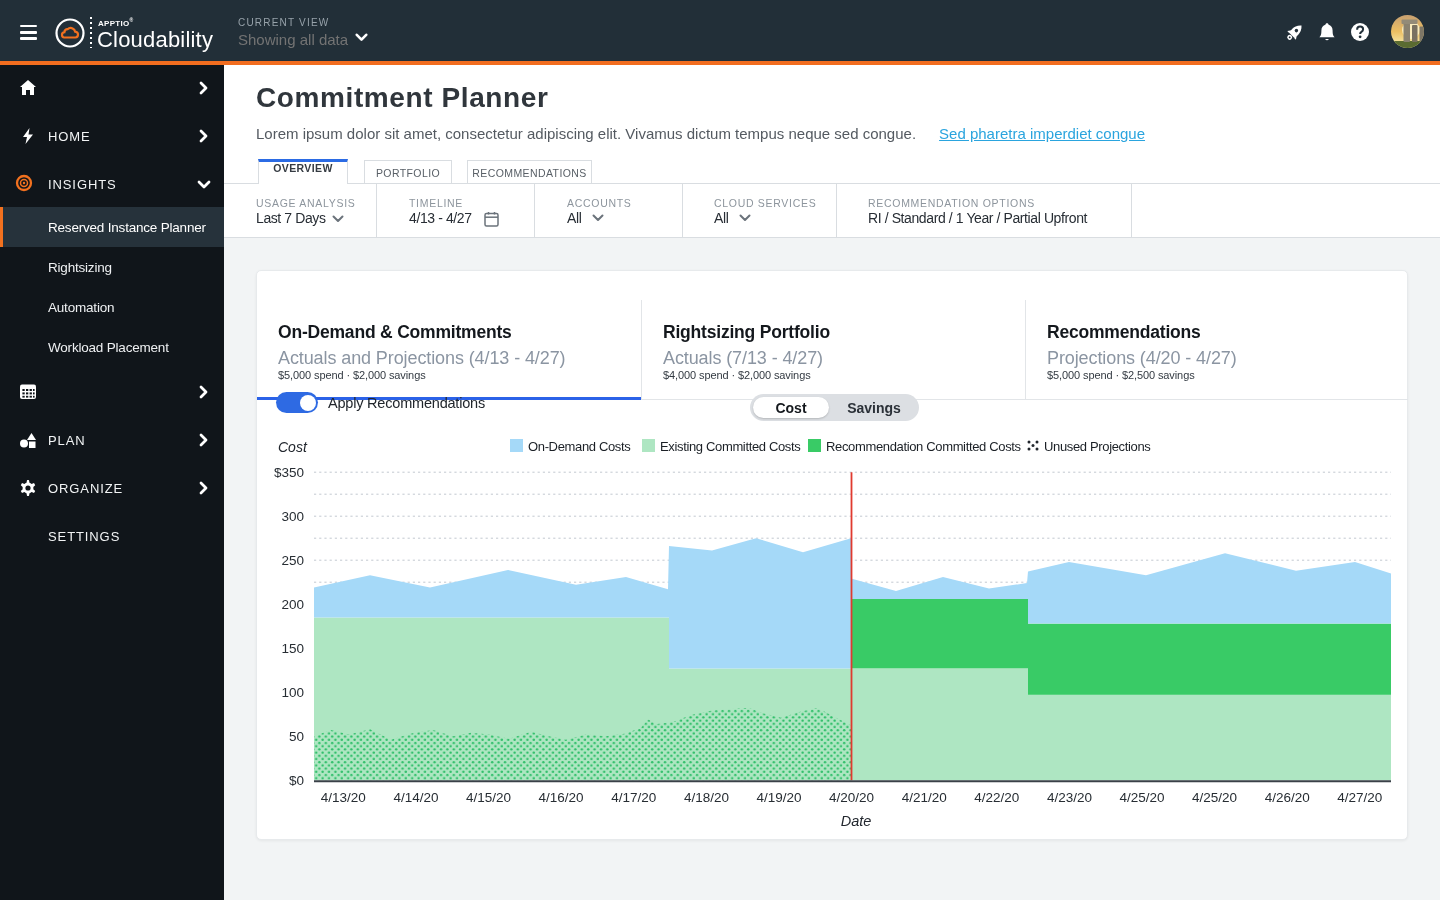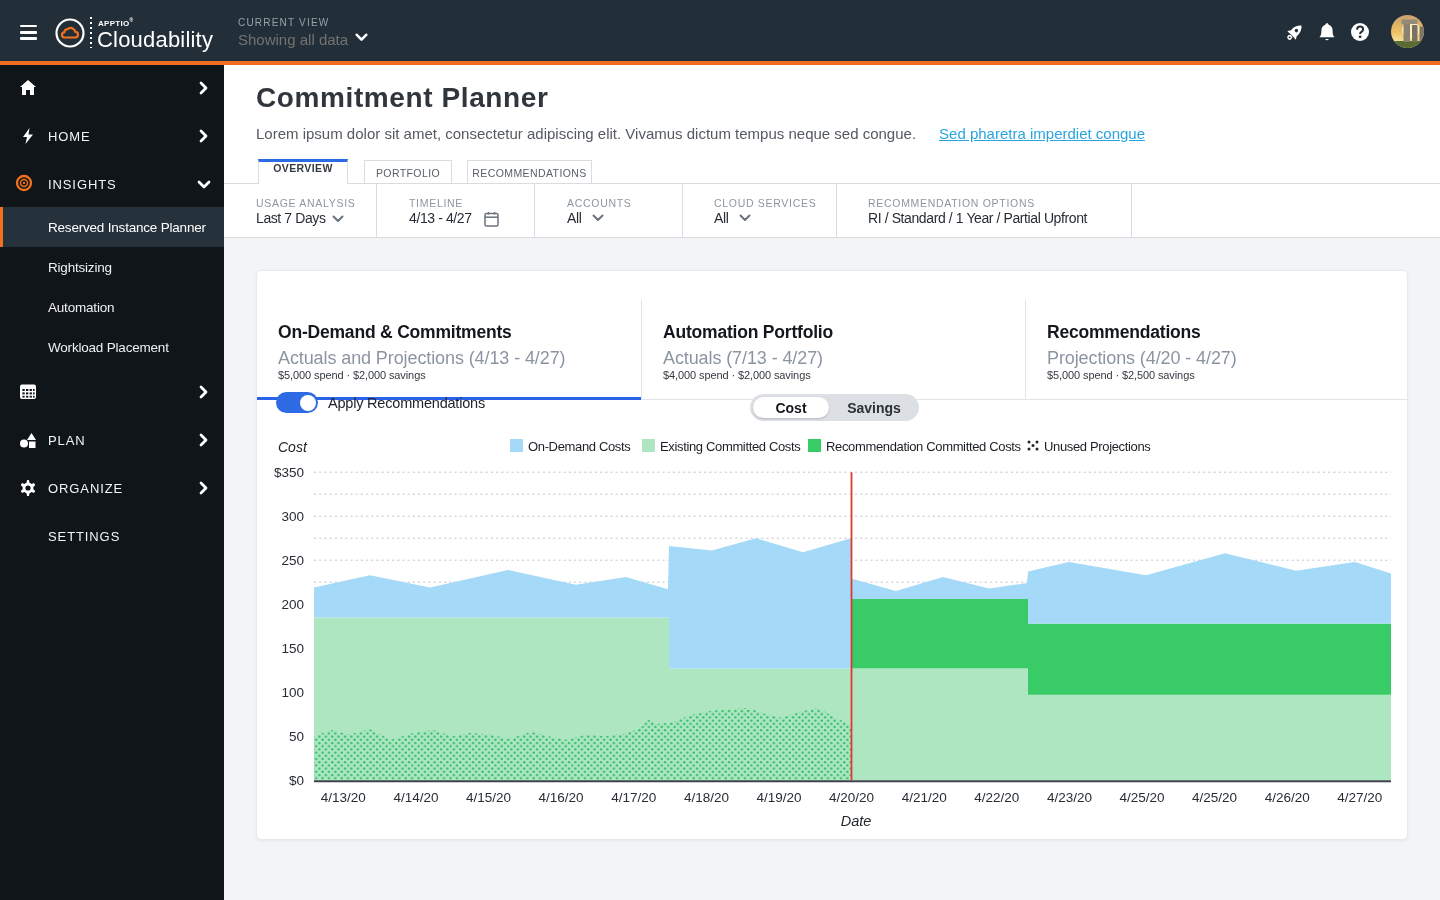--- a/index.html
+++ b/index.html
@@ -269,21 +269,21 @@
 <div class="fval" style="left:868px">RI / Standard / 1 Year / Partial Upfront</div>
 <div class="fsec" style="left:1131px;width:100px"></div>
 
 <div id="card">
   <div class="chead" id="chd1">
     <h2>On-Demand &amp; Commitments</h2>
     <div class="sub">Actuals and Projections (4/13 - 4/27)</div>
     <div class="stat">$5,000 spend · $2,000 savings</div>
   </div>
   <div class="chead" id="chd2">
-    <h2>Automation Portfolio</h2>
+    <h2>Rightsizing Portfolio</h2>
     <div class="sub">Actuals (7/13 - 4/27)</div>
     <div class="stat">$4,000 spend · $2,000 savings</div>
   </div>
   <div class="chead" id="chd3">
     <h2>Recommendations</h2>
     <div class="sub">Projections (4/20 - 4/27)</div>
     <div class="stat">$5,000 spend · $2,500 savings</div>
   </div>
   <div id="toggle">
       <div class="knob"></div>

